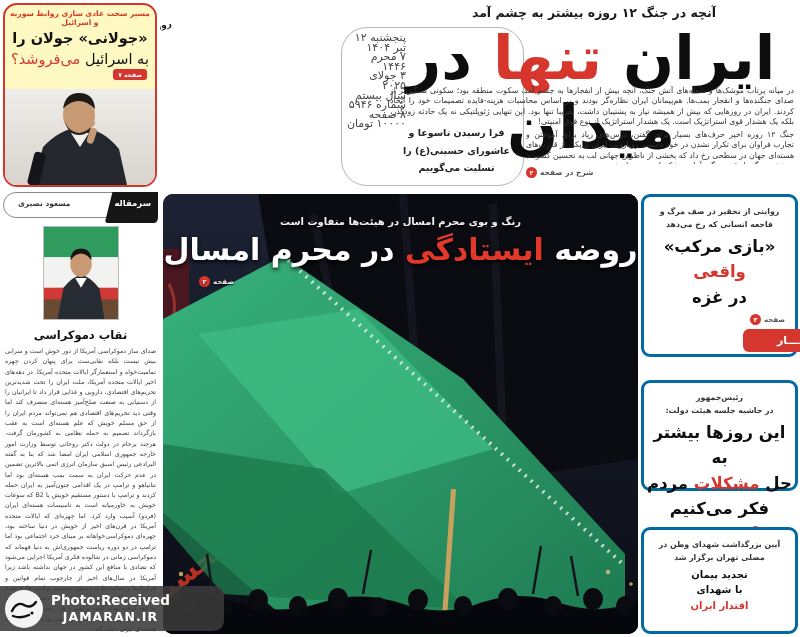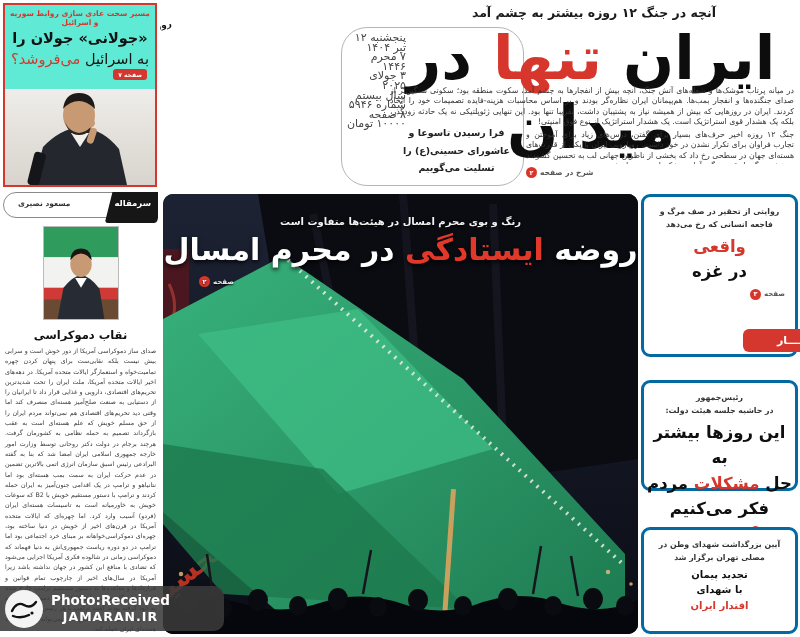--- a/index.html
+++ b/index.html
@@ -5,21 +5,21 @@
   * { margin:0; padding:0; box-sizing:border-box; }
   html,body { width:800px; height:637px; }
   body {
     font-family:"DejaVu Sans", sans-serif;
     background:#ffffff; direction:rtl; overflow:hidden; position:relative;
   }
   .abs { position:absolute; }
 
   
   .jolani-box { left:3px; top:3px; width:154px; height:184px;
-    border:2px solid #d5372e; border-radius:0; overflow:hidden; background:#5eead4; }
+    border:2px solid #d5372e; border-radius:14px; overflow:hidden; background:#fef9c3; }
   .jolani-kicker { color:#d5372e; font-size:7.5px; font-weight:bold; text-align:center; padding:4px 3px 1px; }
   .jolani-h1 { color:#111; font-size:14.5px; font-weight:bold; text-align:center; line-height:1.45; }
   .jolani-h2 { font-size:14.5px; font-weight:normal; text-align:center; line-height:1.45; color:#111; }
   .jolani-h2 .red { color:#d5372e; }
   .jolani-badge { position:absolute; right:8px; top:64px; background:#d5372e; color:#fff;
     font-size:6px; font-weight:bold; padding:2px 5px; border-radius:3px; }
   .jolani-photo { position:absolute; left:0; right:0; bottom:0; height:96px; }
 
   
   .logo-wrap { left:160px; top:0; width:190px; height:192px; }
@@ -241,20 +241,21 @@
   <div class="ps-headline"><span>روضه </span><span class="red">ایستادگی</span><span> در محرم امسال</span></div>
   <div class="ps-badge">
     <span>صفحه</span>
     <span class="red-dot">۲</span>
   </div>
 </div>
 
 <div class="abs card card1">
   <div class="card-kicker">روایتی از تحقیر در صف مرگ و فاجعه انسانی که رخ می‌دهد</div>
   <div class="card-h">
+    <div>«بازی مرکب»</div>
     <div class="red">واقعی</div>
     <div>در غزه</div>
   </div>
   <div class="card-badge">
     <span>صفحه</span>
     <span class="red-dot">۳</span>
   </div>
 </div>
 
 <div class="abs ribbon">جـــــار</div>

